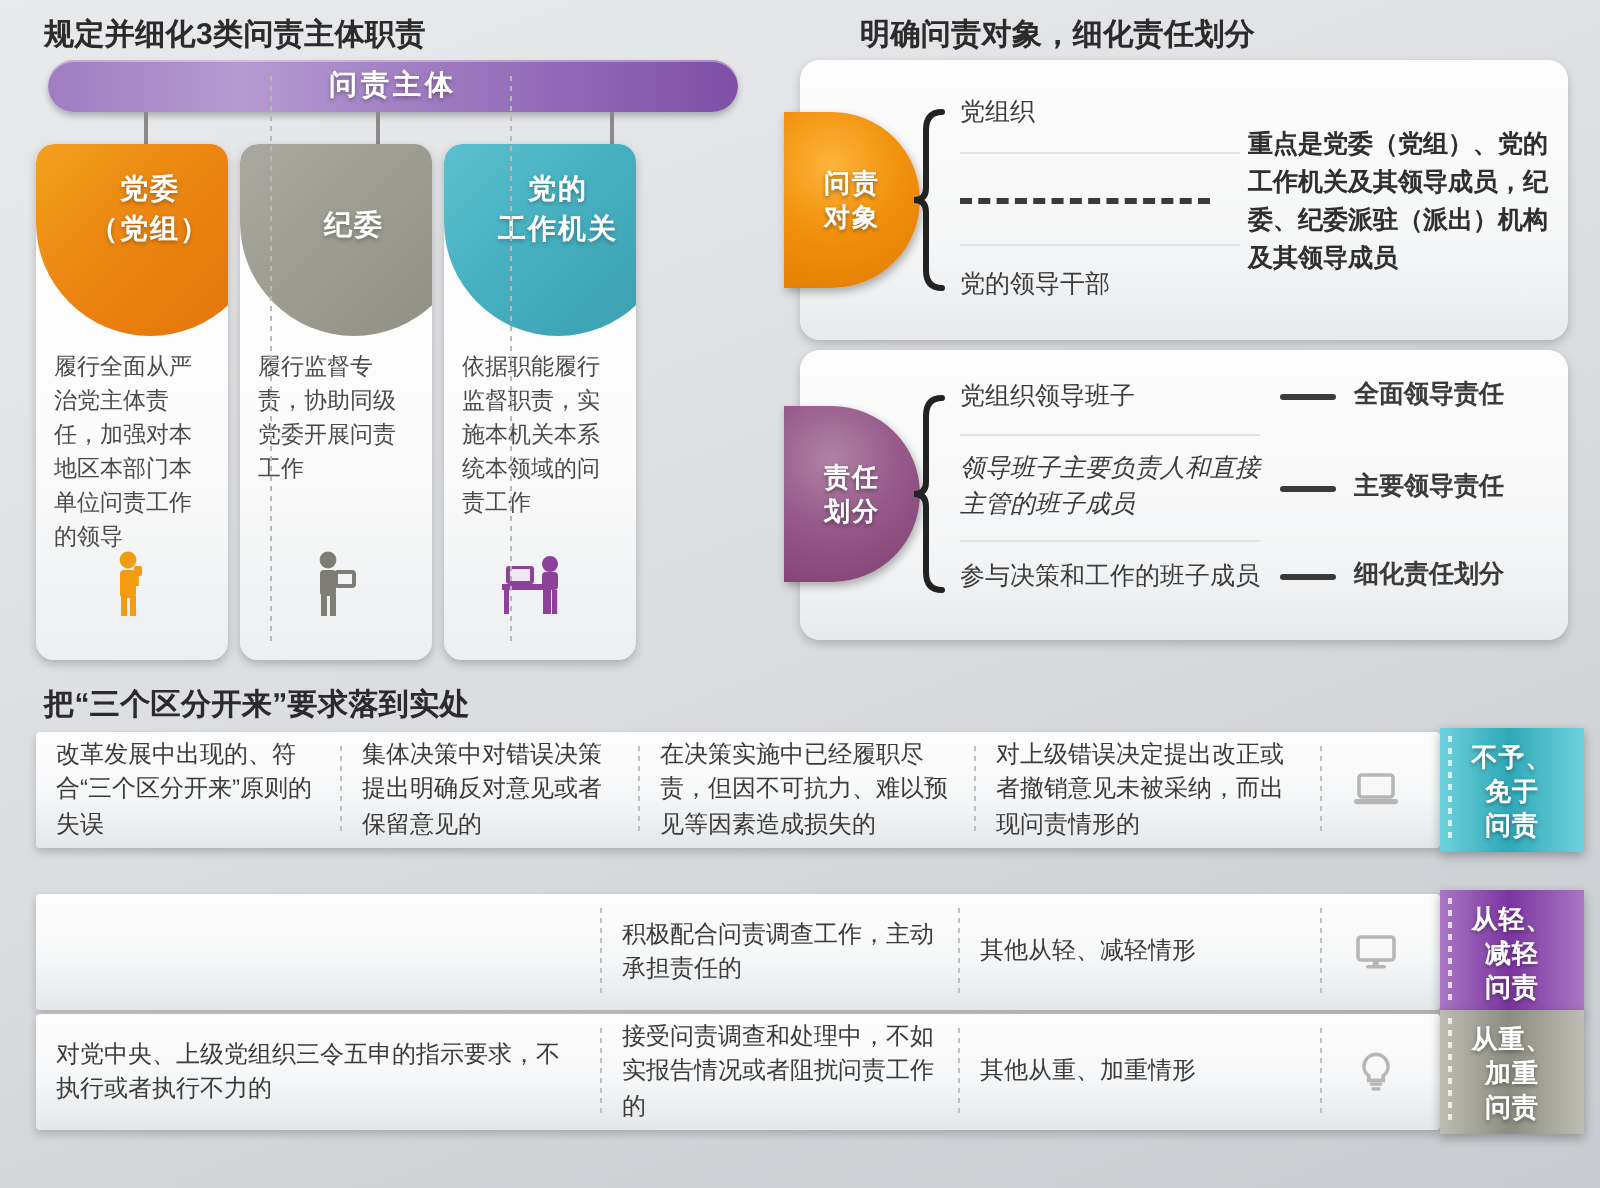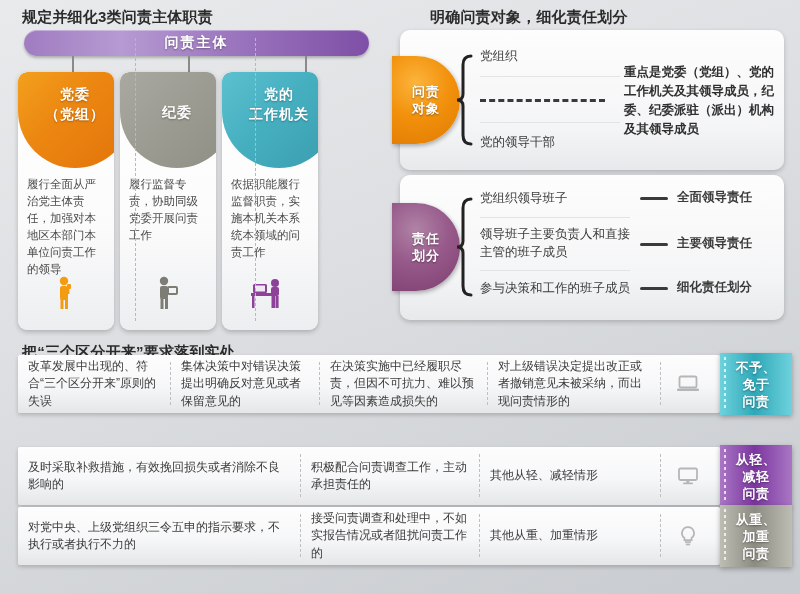--- a/index.html
+++ b/index.html
@@ -98,21 +98,21 @@
   .leader{position:absolute;height:3px;background:#3a3a3a;border-radius:2px;}
   .r-res{position:absolute;font-size:12.5px;color:#3b3b3b;font-weight:bold;white-space:nowrap;}
 
   
   .brow{
     position:absolute;left:18px;width:702px;height:58px;
     background:linear-gradient(to bottom,#fdfdfd 0%,#f6f7f8 55%,#e4e6e8 100%);
     box-shadow:0 2px 4px rgba(0,0,0,.2);
     border-radius:2px;
   }
-  #brow-0{top:355px;} #brow-1{top:447px;} #brow-2{top:507px;}
+  #brow-0{top:366px;} #brow-1{top:447px;} #brow-2{top:507px;}
   .bcell{
     position:absolute;top:0;height:58px;display:flex;align-items:center;
     font-size:12px;line-height:17.5px;color:#3b3b3b;padding:0 10px;
   }
   .bdiv{
     position:absolute;top:7px;height:44px;width:1px;
     background-image:linear-gradient(#bfbfbf 55%,transparent 0);
     background-size:1px 5px;
   }
   .bicon{position:absolute;top:0;height:58px;display:flex;align-items:center;justify-content:center;width:44px;}
@@ -244,21 +244,21 @@
         <path d="M15 2 Q7 2 7 11 L7 44 Q7 50 1 50 Q7 50 7 56 L7 89 Q7 98 15 98" fill="none" stroke="#222" stroke-width="3" stroke-linecap="round"></path>
       </svg>
     </div>
 
     <div class="r-item" style="left:80px;top:14px;">党组织领导班子</div>
     <div class="leader" style="left:240px;top:22px;width:28px;"></div>
     <div class="r-res" style="left:277px;top:14px;">全面领导责任</div>
 
     <div class="hairline" style="left:80px;top:42px;width:150px;"></div>
 
-    <div class="r-item" style="left:80px;top:50px;width:160px;">领导班子主要负责人和直接主管的班子成员</div>
+    <div class="r-item" style="left:80px;top:50px;width:160px;font-style:italic;">领导班子主要负责人和直接主管的班子成员</div>
     <div class="leader" style="left:240px;top:68px;width:28px;"></div>
     <div class="r-res" style="left:277px;top:60px;">主要领导责任</div>
 
     <div class="hairline" style="left:80px;top:95px;width:150px;"></div>
 
     <div class="r-item" style="left:80px;top:104px;">参与决策和工作的班子成员</div>
     <div class="leader" style="left:240px;top:112px;width:28px;"></div>
     <div class="r-res" style="left:277px;top:104px;">细化责任划分</div>
   </div>
 
@@ -277,21 +277,20 @@
         <rect x="1" y="13.5" width="22" height="2.6" rx="1.2" fill="#b6b6b6"></rect>
       </svg>
     </div>
     <div class="tab" style="background:linear-gradient(to right,#6ed2dd 0%,#2fa8b8 48%,#6ed2dd 100%);">
       <div class="tab-perf"></div>
       <em><b>不予、</b><br><b>免于</b><br><b>问责</b></em>
     </div>
   </div>
 
   <div class="brow" id="brow-1">
-    <div class="bcell" style="left:0;width:282px;">及时采取补救措施，有效挽回损失或者消除不良影响的</div>
     <div class="bdiv" style="left:282px;"></div>
     <div class="bcell" style="left:283px;width:178px;">积极配合问责调查工作，主动承担责任的</div>
     <div class="bdiv" style="left:461px;"></div>
     <div class="bcell" style="left:462px;width:180px;">其他从轻、减轻情形</div>
     <div class="bdiv" style="left:642px;"></div>
     <div class="bicon" style="left:648px;">
       <svg width="22" height="18" viewBox="0 0 22 18" aria-hidden="true">
         <rect x="2" y="1.5" width="18" height="11.5" rx="1.5" fill="none" stroke="#b6b6b6" stroke-width="1.8"></rect>
         <rect x="9.3" y="13" width="3" height="3" fill="#b6b6b6"></rect>
         <rect x="6" y="15.5" width="10" height="1.8" rx=".9" fill="#b6b6b6"></rect>

